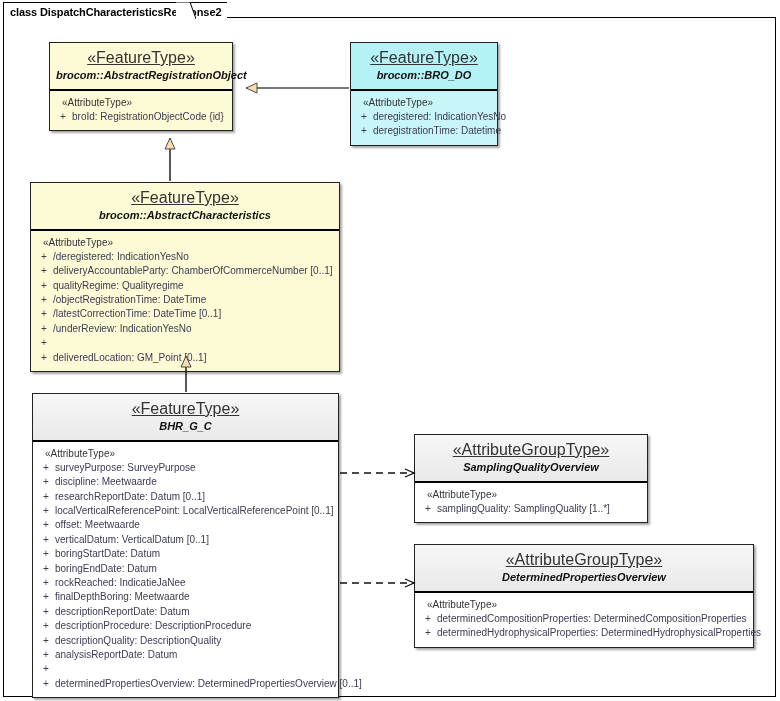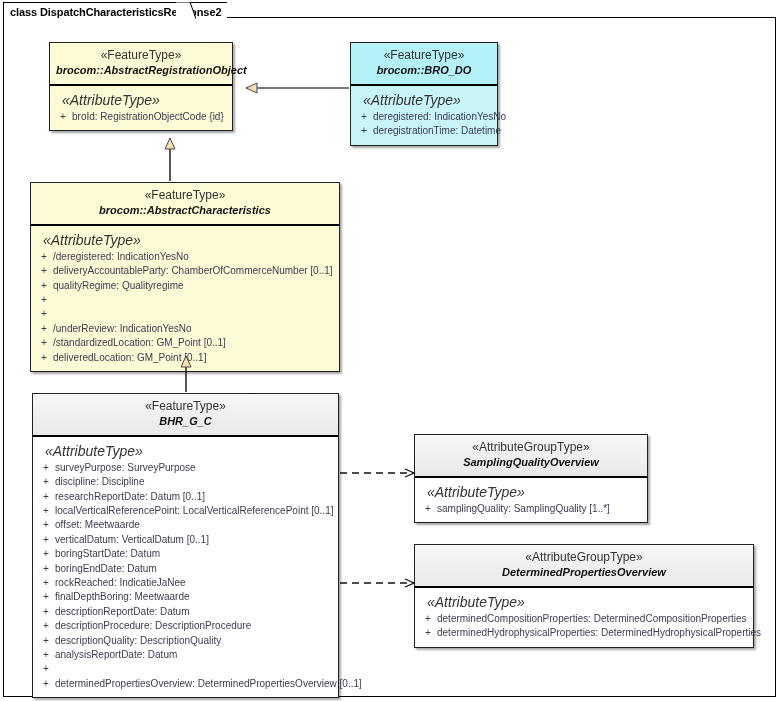--- a/index.html
+++ b/index.html
@@ -76,46 +76,46 @@
     z-index: 3;
   }
   .uml-head {
     box-sizing: border-box;
     border-bottom: 2px solid #000;
     padding: 5px 6px 6px 6px;
     text-align: center;
     line-height: 1.25;
   }
   .stereotype {
-    font-size: 12px;
+    font-size: 16px;
     color: #333;
     display: block;
     white-space: nowrap;
+    text-decoration: underline;
   }
   .cls-name {
     font-size: 11px;
     font-weight: bold;
     color: #111;
     display: block;
     white-space: nowrap;
     margin-top: 1px;
     font-style: italic;
   }
   .cls-name.abstract { font-style: italic; }
 
   .uml-body {
     padding: 5px 4px 6px 4px;
     box-sizing: border-box;
   }
   .group-label {
-    font-size: 14px;
+    font-size: 10px;
     color: #333;
     padding: 1px 0 2px 8px;
     white-space: nowrap;
-    font-style: italic;
   }
   .attr-row {
     display: flex;
     align-items: baseline;
     font-size: 10px;
     color: #3b3b52;
     line-height: 14.4px;
     white-space: nowrap;
   }
   .attr-vis {
@@ -244,31 +244,32 @@
       <div class="attr-row">
         <span class="attr-vis">+</span>
         <span class="attr-text">deliveryAccountableParty: ChamberOfCommerceNumber [0..1]</span>
       </div>
       <div class="attr-row">
         <span class="attr-vis">+</span>
         <span class="attr-text">qualityRegime: Qualityregime</span>
       </div>
       <div class="attr-row">
         <span class="attr-vis">+</span>
-      </div>
-      <div class="attr-row">
-        <span class="attr-vis">+</span>
+        <span class="attr-text">/objectRegistrationTime: DateTime</span>
+      </div>
+      <div class="attr-row">
+        <span class="attr-vis">+</span>
+        <span class="attr-text">/latestCorrectionTime: DateTime [0..1]</span>
       </div>
       <div class="attr-row">
         <span class="attr-vis">+</span>
         <span class="attr-text">/underReview: IndicationYesNo</span>
       </div>
       <div class="attr-row">
         <span class="attr-vis">+</span>
-        <span class="attr-text">/standardizedLocation: GM_Point [0..1]</span>
       </div>
       <div class="attr-row">
         <span class="attr-vis">+</span>
         <span class="attr-text">deliveredLocation: GM_Point [0..1]</span>
       </div>
     </div>
   </div>
 
   <div class="uml-box pal-gray" style="left:32px; top:393px; width:307px;">
     <div class="uml-head">
@@ -276,21 +277,21 @@
       <span class="cls-name">BHR_G_C</span>
     </div>
     <div class="uml-body">
       <div class="group-label">«AttributeType»</div>
       <div class="attr-row">
         <span class="attr-vis">+</span>
         <span class="attr-text">surveyPurpose: SurveyPurpose</span>
       </div>
       <div class="attr-row">
         <span class="attr-vis">+</span>
-        <span class="attr-text">discipline: Discipline</span>
+        <span class="attr-text">discipline: Meetwaarde</span>
       </div>
       <div class="attr-row">
         <span class="attr-vis">+</span>
         <span class="attr-text">researchReportDate: Datum [0..1]</span>
       </div>
       <div class="attr-row">
         <span class="attr-vis">+</span>
         <span class="attr-text">localVerticalReferencePoint: LocalVerticalReferencePoint [0..1]</span>
       </div>
       <div class="attr-row">

